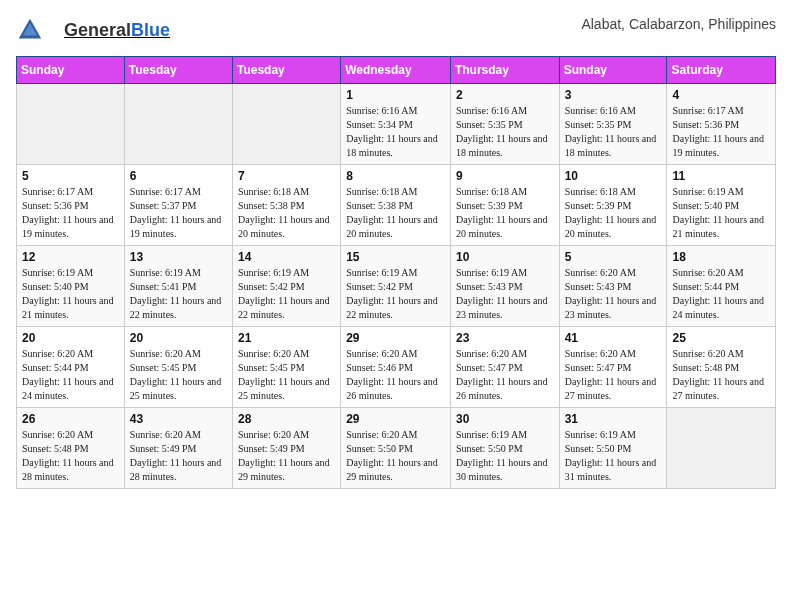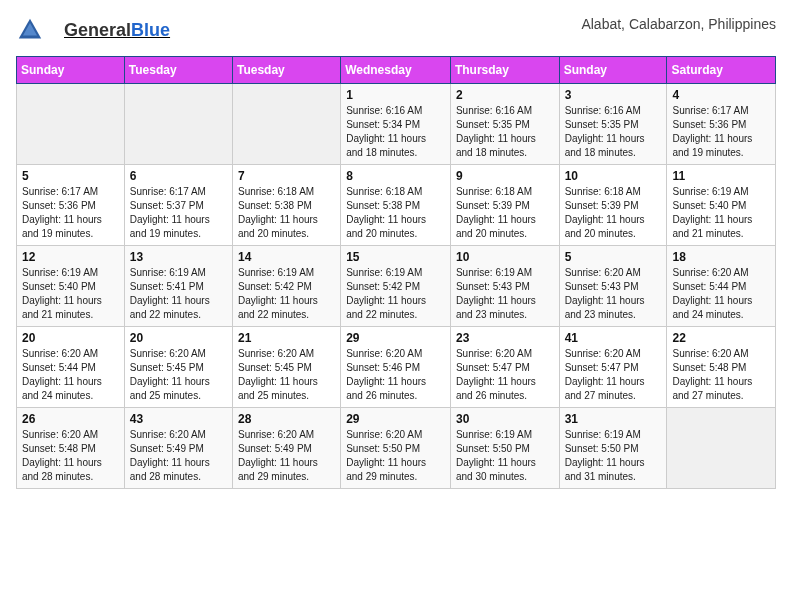--- a/index.html
+++ b/index.html
@@ -67,20 +67,21 @@
       font-weight: bold;
       font-size: 12px;
       display: block;
       margin-bottom: 2px;
       color: #111;
     }
     .day-info {
       font-size: 10px;
       color: #222;
       line-height: 1.4;
+      font-family: Liberation Serif, serif;
     }
     .empty-cell {
       background: #f0f0f0 !important;
     }
   </style>
 </head>
 <body>
 
 <div class="header">
   <div class="logo">
@@ -210,21 +211,21 @@
         </td>
         <td>
           <span class="day-number">23</span>
           <div class="day-info">Sunrise: 6:20 AM<br>Sunset: 5:47 PM<br>Daylight: 11 hours and 26 minutes.</div>
         </td>
         <td>
           <span class="day-number">41</span>
           <div class="day-info">Sunrise: 6:20 AM<br>Sunset: 5:47 PM<br>Daylight: 11 hours and 27 minutes.</div>
         </td>
         <td>
-          <span class="day-number">22</span>
+          <span class="day-number">25</span>
           <div class="day-info">Sunrise: 6:20 AM<br>Sunset: 5:48 PM<br>Daylight: 11 hours and 27 minutes.</div>
         </td>
       </tr>
       <tr>
         <td>
           <span class="day-number">26</span>
           <div class="day-info">Sunrise: 6:20 AM<br>Sunset: 5:48 PM<br>Daylight: 11 hours and 28 minutes.</div>
         </td>
         <td>
           <span class="day-number">43</span>

